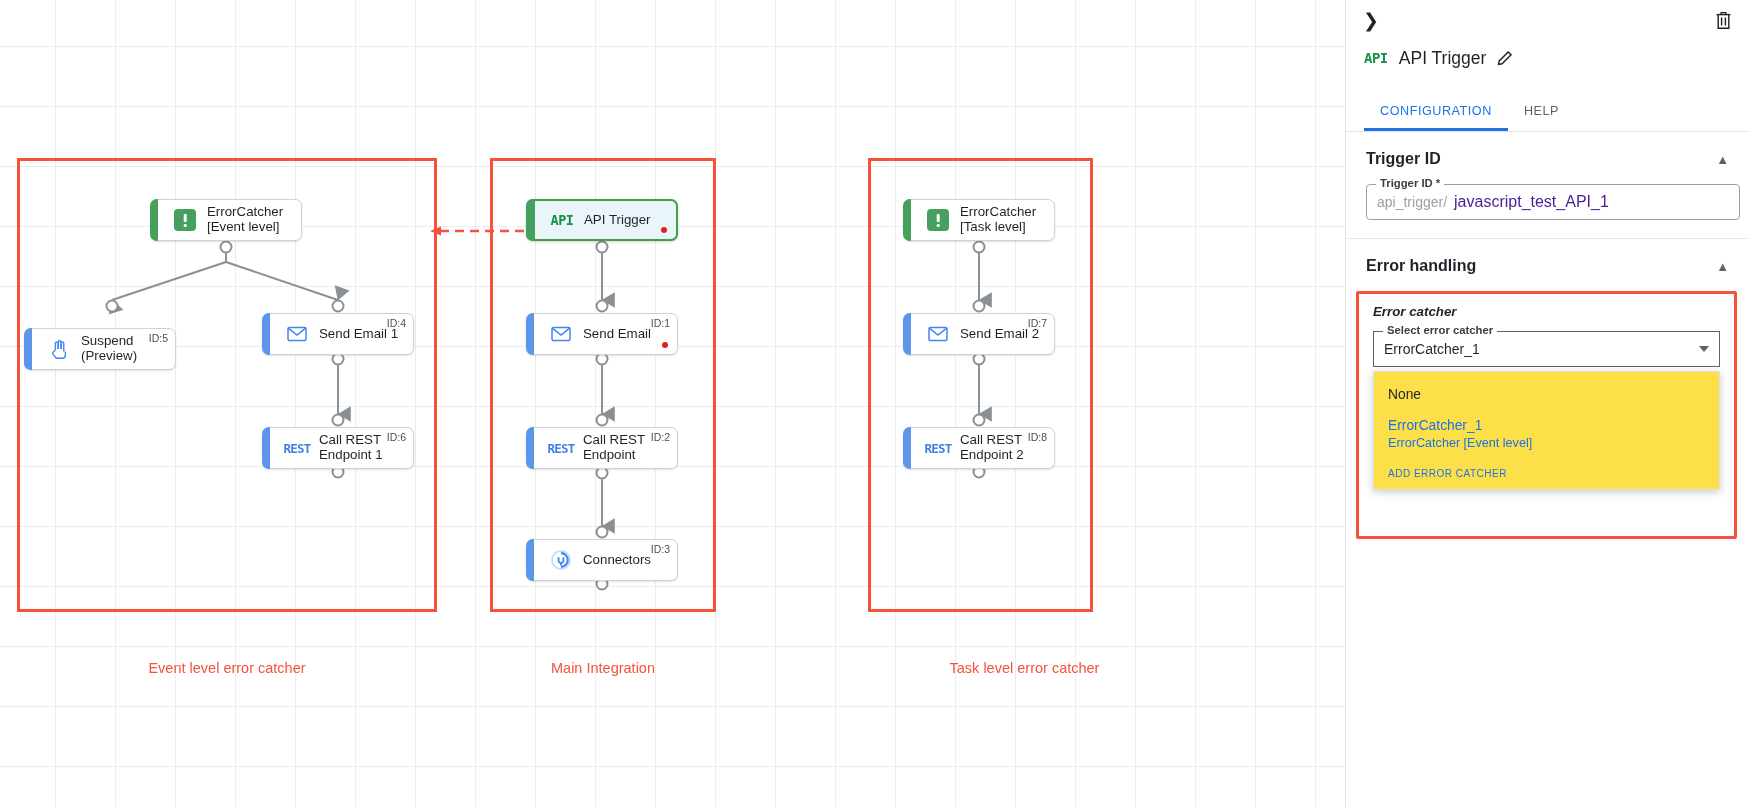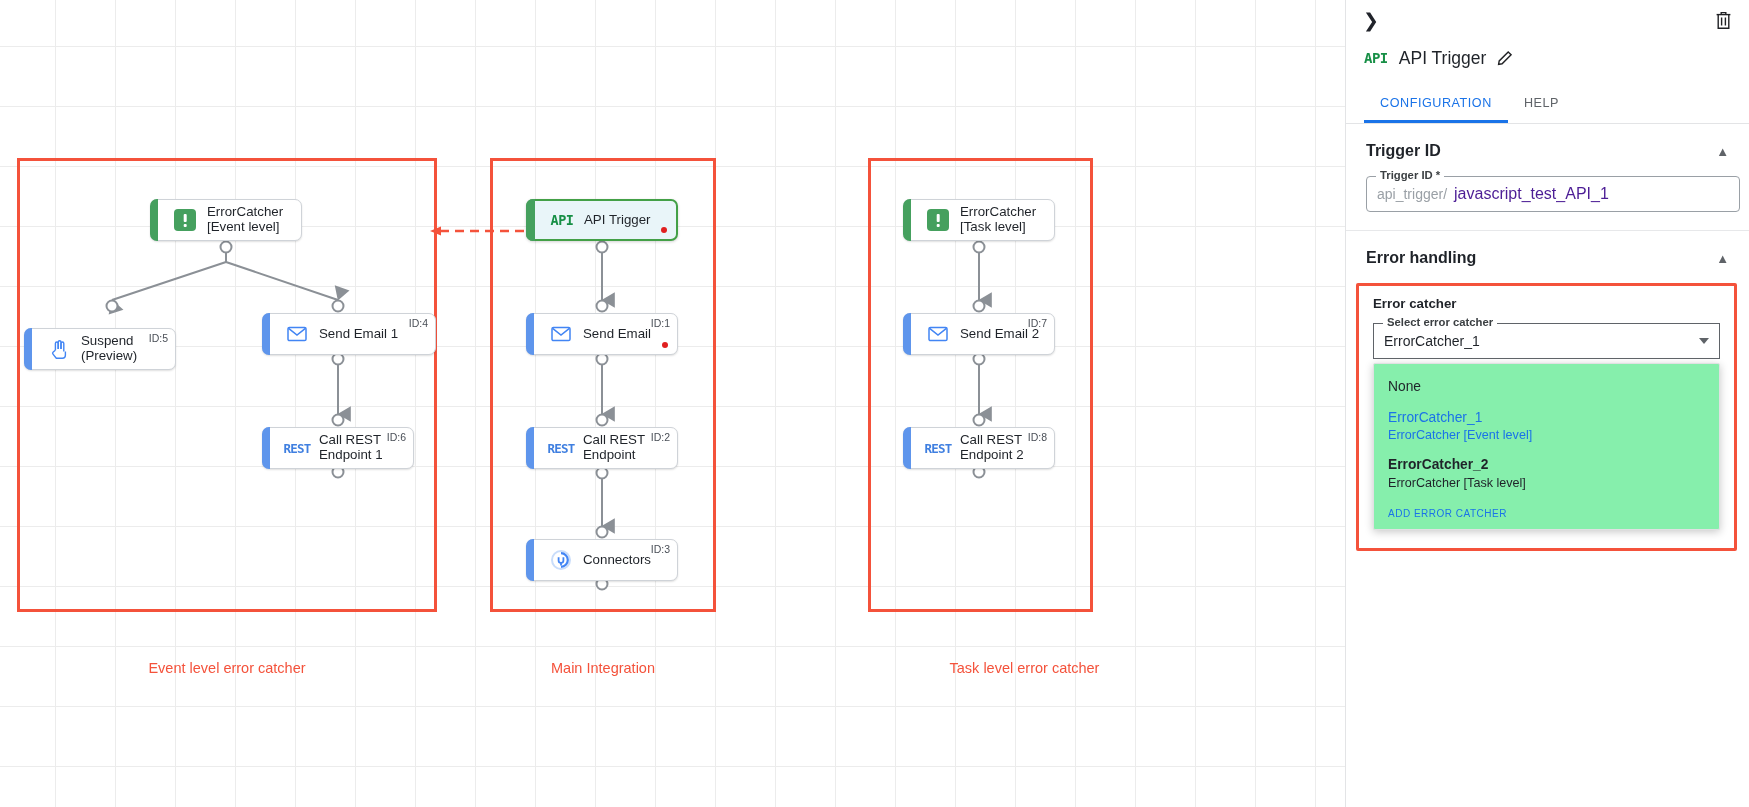--- a/index.html
+++ b/index.html
@@ -157,21 +157,21 @@
   .panel-title-icon {
     font-family: "DejaVu Sans Mono", monospace;
     font-size: 14px; font-weight: 700; color: #178f46;
     letter-spacing: -0.5px;
     margin-right: 11px;
   }
   .panel-title-text { font-size: 17.5px; color: #1f2329; }
   .edit-pencil { margin-left: 11px; cursor: pointer; display:flex; }
 
   .tabs {
-    display: flex; margin-top: 14px;
+    display: flex; margin-top: 22px;
     border-bottom: 1px solid #e3e4e6;
     padding-left: 18px;
   }
   .tab {
     font-size: 12.6px; letter-spacing: .55px;
     padding: 6px 16px 10px 16px;
     color: #5f6368; cursor: pointer;
     font-weight: 500;
   }
   .tab.active { color: #1a73e8; border-bottom: 3px solid #1a73e8; }
@@ -204,21 +204,21 @@
 
   
   .err-box {
     position: relative;
     margin: 6px 12px 0 10px;
     border: 3px solid #f4523b;
     border-radius: 2px;
     padding: 10px 14px 18px 14px;
     min-height: 248px;
   }
-  .err-box-title { font-size: 13.3px; font-weight: bold; color:#1f2329; margin-bottom: 12px;}
+  .err-box-title { font-size: 13.3px; font-weight: bold; color:#1f2329; margin-bottom: 12px; font-style: italic;}
 
   .select-field {
     position: relative;
     border: 1px solid #5f6368;
     border-radius: 0;
     height: 36px;
     display: flex; align-items: center;
     padding: 0 10px;
     cursor: pointer;
   }
@@ -229,21 +229,21 @@
   }
   .select-field .sel-val { font-size: 14px; color:#1f2329; }
   .caret {
     position: absolute; right: 10px; top: 50%; transform: translateY(-50%);
     width:0; height:0; border-left:5px solid transparent; border-right:5px solid transparent;
     border-top:6px solid #5f6368;
   }
 
   .dropdown {
     margin-top: 4px;
-    background:#86efac;
+    background:#fde047;
     border: 1px solid #e0e1e3;
     box-shadow: 0 2px 8px rgba(0,0,0,.22);
     border-radius: 2px;
     padding: 8px 0 8px 0;
   }
   .dd-item { padding: 6px 14px; cursor: pointer; }
   .dd-item .dd-main { font-size: 13.8px; color:#1f2329; line-height:1.35; }
   .dd-item .dd-sub  { font-size: 12.6px; color:#1f2329; line-height:1.35; }
   .dd-item.selected .dd-main { color:#1a73e8; }
   .dd-item.selected .dd-sub  { color:#1a73e8; }
@@ -337,21 +337,21 @@
               <path d="M6.4 11.2 V4.4 a1.4 1.4 0 0 1 2.8 0 V10"></path>
               <path d="M9.2 10 V3.1 a1.4 1.4 0 0 1 2.8 0 V10"></path>
               <path d="M12 10 V4.4 a1.4 1.4 0 0 1 2.8 0 V12.6"></path>
               <path d="M6.4 11.2 L4.2 13 a1.5 1.5 0 0 0-.2 2.1 l3.3 4.1 h6.1 a3 3 0 0 0 3-3 V12.6"></path>
             </svg>
           </span>
           <span class="nlabel">Suspend
 (Preview)</span>
           <span class="nid">ID:5</span>
         </div>
-        <div class="node blue" style="left: 262px; top: 313px; width: 174px; height: 42px;">
+        <div class="node blue" style="left: 262px; top: 313px; width: 152px; height: 42px;">
           <span class="accent"></span>
           <span class="nicon">
             <svg width="20" height="16" viewBox="0 0 20 16" fill="none" stroke="#4285f4" stroke-width="1.5">
               <rect x="1" y="1.4" width="18" height="13.2" rx="1.4"></rect>
               <path d="M1.6 2.4 L10 9.1 L18.4 2.4"></path>
             </svg>
           </span>
           <span class="nlabel">Send Email 1</span>
           <span class="nid">ID:4</span>
         </div>
@@ -497,23 +497,19 @@
 
       <div class="dropdown">
         <div id="dd-options">
             <div class="dd-item">
               <div class="dd-main">None</div>
             </div>
             <div class="dd-item selected">
               <div class="dd-main">ErrorCatcher_1</div>
               <div class="dd-sub">ErrorCatcher [Event level]</div>
             </div>
-            <div class="dd-item bold">
-              <div class="dd-main">ErrorCatcher_2</div>
-              <div class="dd-sub">ErrorCatcher [Task level]</div>
-            </div>
           </div>
         <div class="dd-action">ADD ERROR CATCHER</div>
       </div>
     </div>
 
   </div>
 </div>
 
 </body></html>

